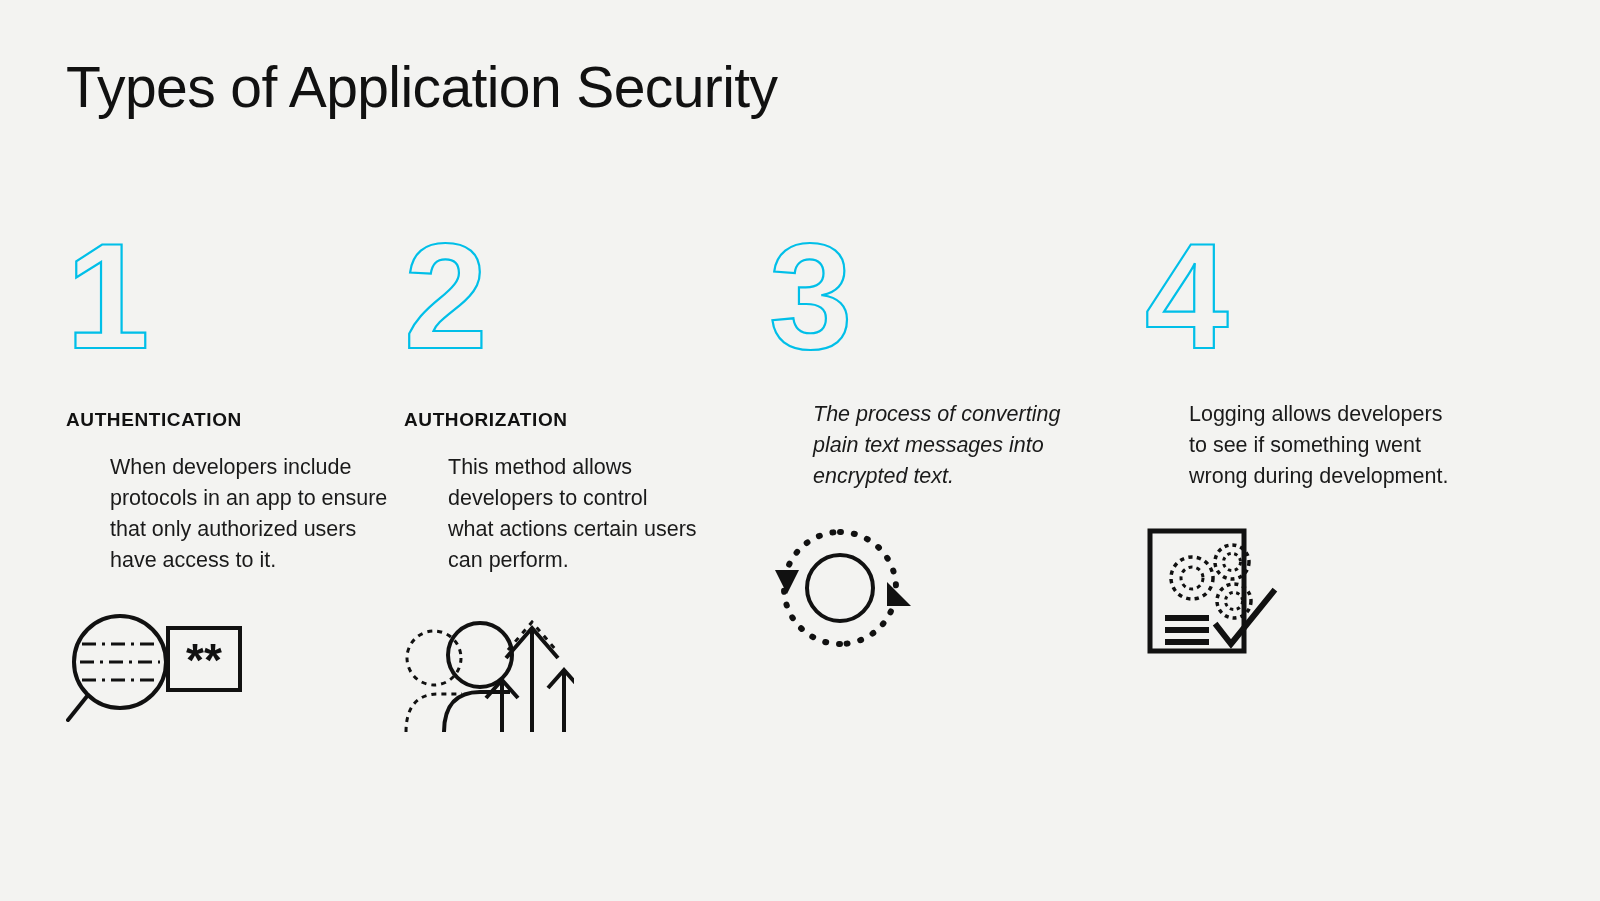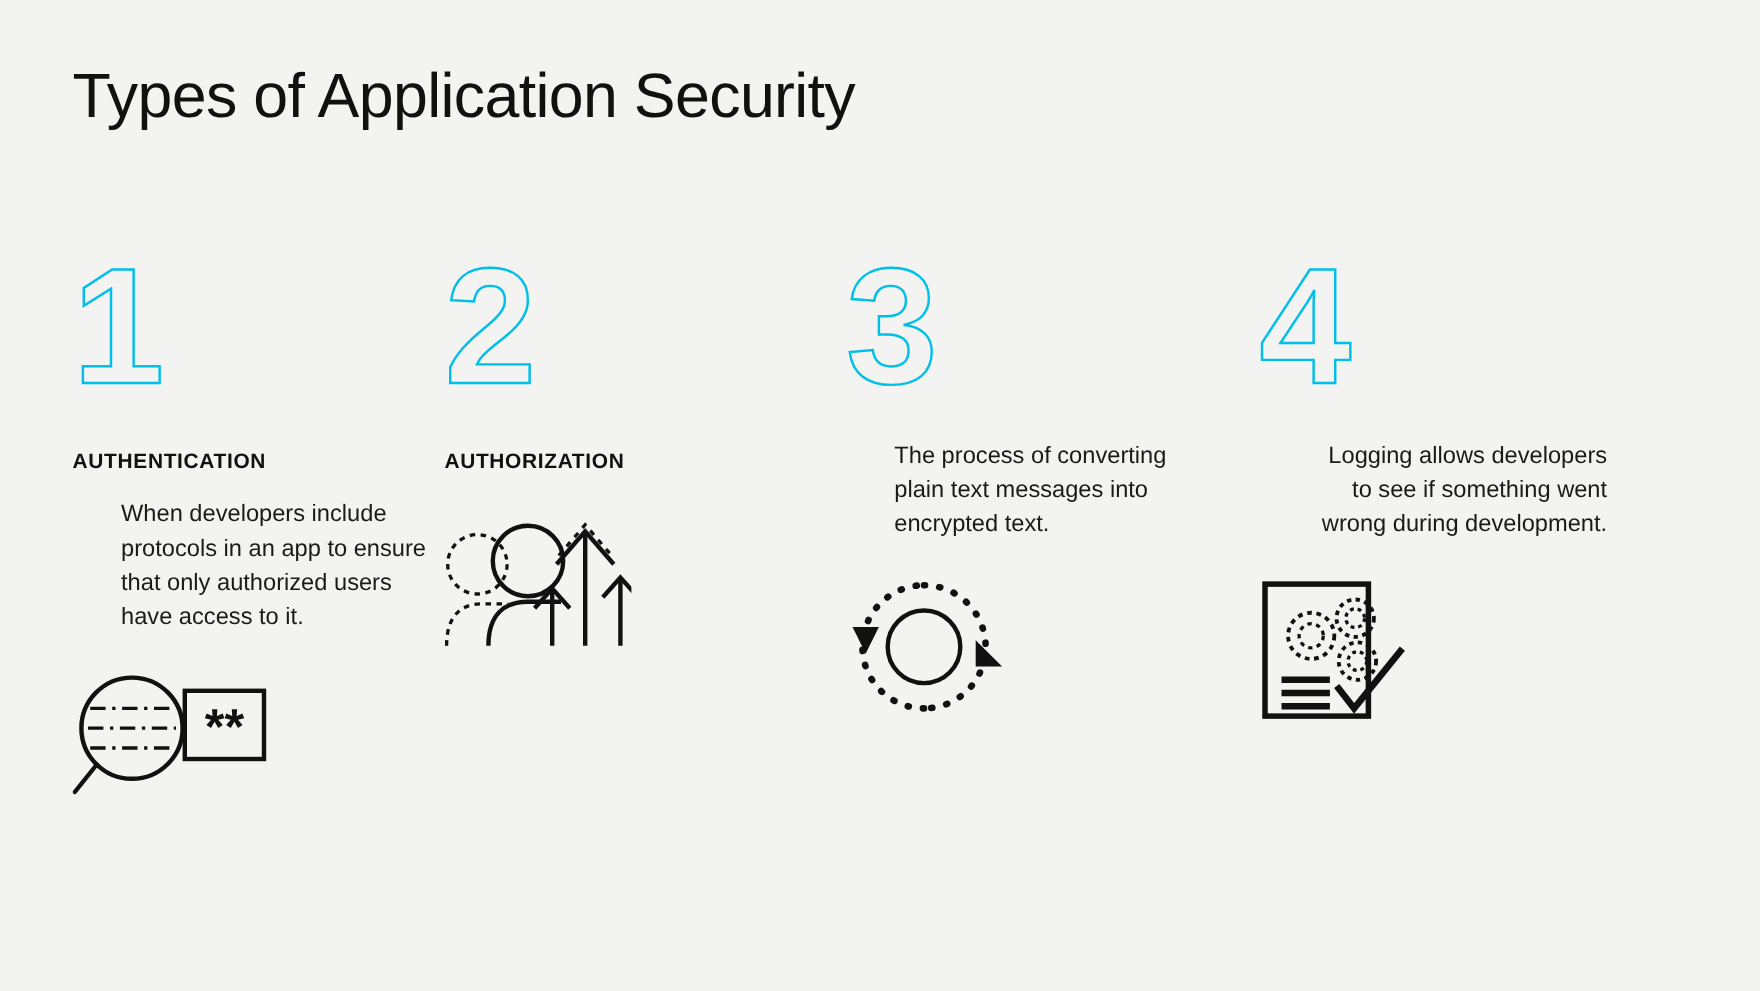--- a/index.html
+++ b/index.html
@@ -78,22 +78,22 @@
 
   .col-body {
     margin-top: 21px;
     font-size: 21.5px;
     line-height: 31px;
     color: #1a1a1a;
     font-weight: 400;
     max-width: 300px;
     margin-left: 44px;
   }
-  .col-3 .col-body { max-width: 272px; text-align: right; }
-  .col-2 .col-body { max-width: 290px; }
+  .col-3 .col-body { max-width: 272px; }
+  .col-2 .col-body { max-width: 290px; font-style: italic; }
   .col-1 .col-body { max-width: 250px; }
 
   .icon-wrap {
     margin-top: 34px;
     height: 130px;
   }
   .icon-wrap svg { display: block; }
 </style>
 </head>
 <body>
@@ -125,20 +125,21 @@
       </div>
     </div>
 
     <div class="col col-1">
       <div class="numeral">
         <svg width="120" height="150" viewBox="0 0 120 150">
           <text x="0" y="120" stroke="#00bfe8">2</text>
         </svg>
       </div>
       <div class="col-head">AUTHORIZATION</div>
+      <div class="col-body">This method allows developers to control what actions certain users can perform.</div>
       <div class="icon-wrap">
         <svg width="170" height="125" viewBox="0 0 170 125" fill="none" stroke="#111111" stroke-width="4">
           <g stroke-width="3" stroke-dasharray="5 5">
             <circle cx="30" cy="48" r="27"></circle>
             <path d="M2 122 C2 96 14 84 34 84 L58 84"></path>
           </g>
           <circle cx="76" cy="45" r="32"></circle>
           <path d="M40 122 C40 94 54 82 76 82 L106 82"></path>
           <path d="M128 122 L128 18"></path>
           <path d="M102 48 L128 18 L154 48"></path>

